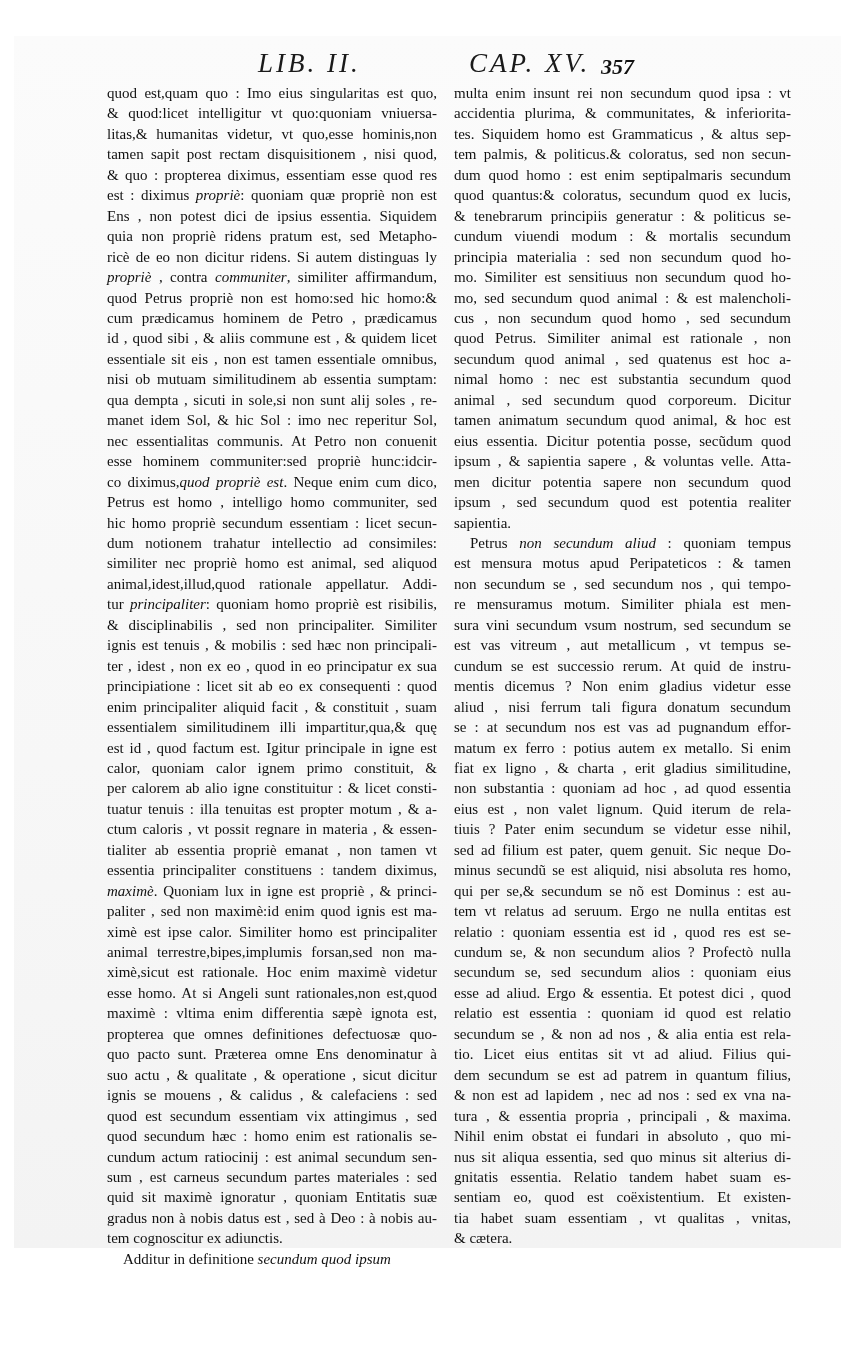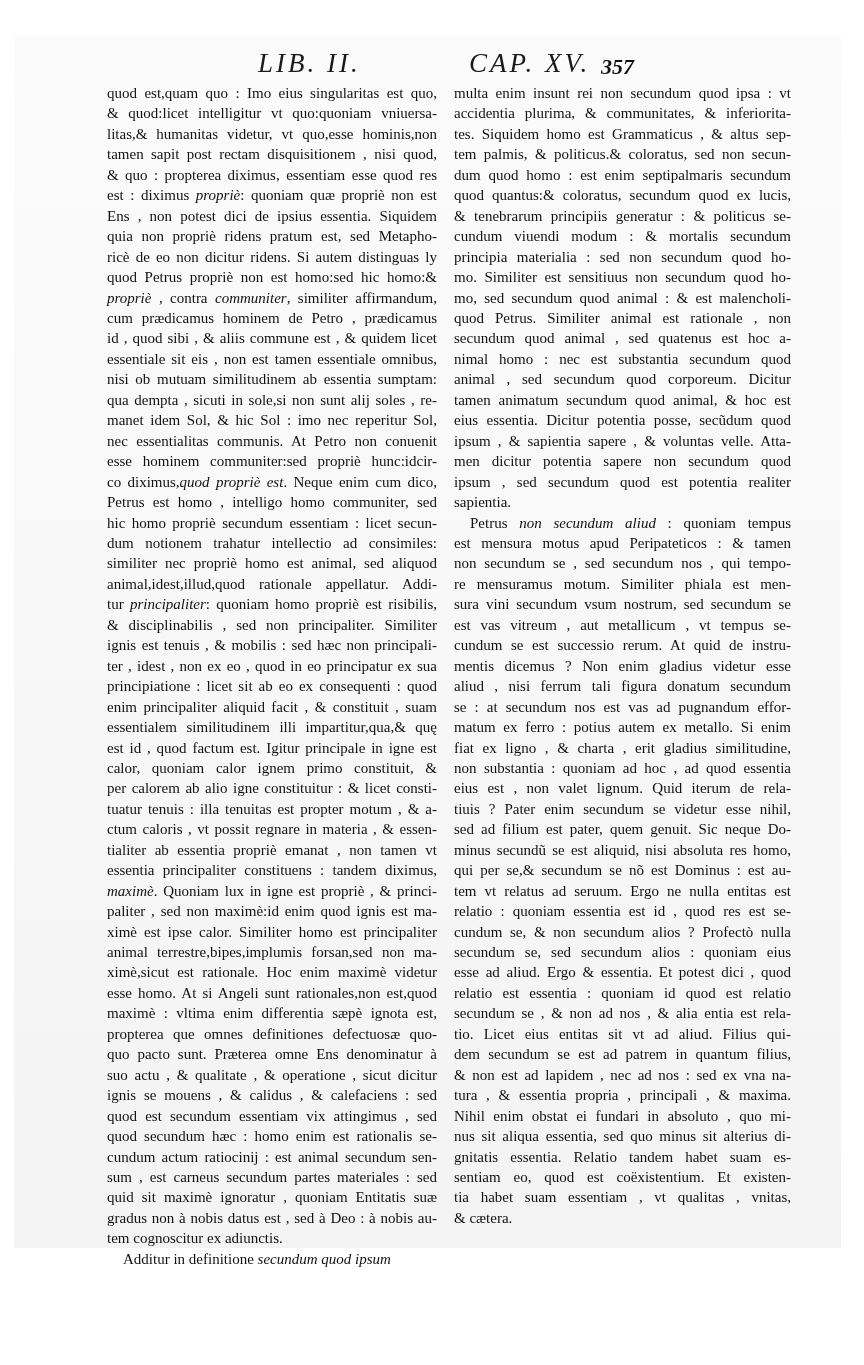--- a/index.html
+++ b/index.html
@@ -40,22 +40,22 @@
 <div class="col col-left" id="col-left">
     <div class="line"><span>quod est,quam quo : Imo eius singularitas est quo,</span></div>
     <div class="line"><span>&amp; quod:licet intelligitur vt quo:quoniam vniuersa-</span></div>
     <div class="line"><span>litas,&amp; humanitas videtur, vt quo,esse hominis,non</span></div>
     <div class="line"><span>tamen sapit post rectam disquisitionem , nisi quod,</span></div>
     <div class="line"><span>&amp; quo : propterea diximus, essentiam esse quod res</span></div>
     <div class="line"><span>est : diximus </span><span class="it">propriè</span><span>: quoniam quæ propriè non est</span></div>
     <div class="line"><span>Ens , non potest dici de ipsius essentia. Siquidem</span></div>
     <div class="line"><span>quia non propriè ridens pratum est, sed Metapho-</span></div>
     <div class="line"><span>ricè de eo non dicitur ridens. Si autem distinguas ly</span></div>
+    <div class="line"><span class="it">propriè</span><span> , contra </span><span class="it">communiter</span><span>, similiter affirmandum,</span></div>
     <div class="line"><span>quod Petrus propriè non est homo:sed hic homo:&amp;</span></div>
-    <div class="line"><span class="it">propriè</span><span> , contra </span><span class="it">communiter</span><span>, similiter affirmandum,</span></div>
     <div class="line"><span>cum prædicamus hominem de Petro , prædicamus</span></div>
     <div class="line"><span>id , quod sibi , &amp; aliis commune est , &amp; quidem licet</span></div>
     <div class="line"><span>essentiale sit eis , non est tamen essentiale omnibus,</span></div>
     <div class="line"><span>nisi ob mutuam similitudinem ab essentia sumptam:</span></div>
     <div class="line"><span>qua dempta , sicuti in sole,si non sunt alij soles , re-</span></div>
     <div class="line"><span>manet idem Sol, &amp; hic Sol : imo nec reperitur Sol,</span></div>
     <div class="line"><span>nec essentialitas communis. At Petro non conuenit</span></div>
     <div class="line"><span>esse hominem communiter:sed propriè hunc:idcir-</span></div>
     <div class="line"><span>co diximus,</span><span class="it">quod propriè est</span><span>. Neque enim cum dico,</span></div>
     <div class="line"><span>Petrus est homo , intelligo homo communiter, sed</span></div>
@@ -102,20 +102,21 @@
     <div class="line"><span>accidentia plurima, &amp; communitates, &amp; inferiorita-</span></div>
     <div class="line"><span>tes. Siquidem homo est Grammaticus , &amp; altus sep-</span></div>
     <div class="line"><span>tem palmis, &amp; politicus.&amp; coloratus, sed non secun-</span></div>
     <div class="line"><span>dum quod homo : est enim septipalmaris secundum</span></div>
     <div class="line"><span>quod quantus:&amp; coloratus, secundum quod ex lucis,</span></div>
     <div class="line"><span>&amp; tenebrarum principiis generatur : &amp; politicus se-</span></div>
     <div class="line"><span>cundum viuendi modum : &amp; mortalis secundum</span></div>
     <div class="line"><span>principia materialia : sed non secundum quod ho-</span></div>
     <div class="line"><span>mo. Similiter est sensitiuus non secundum quod ho-</span></div>
     <div class="line"><span>mo, sed secundum quod animal : &amp; est malencholi-</span></div>
+    <div class="line"><span>cus , non secundum quod homo , sed secundum</span></div>
     <div class="line"><span>quod Petrus. Similiter animal est rationale , non</span></div>
     <div class="line"><span>secundum quod animal , sed quatenus est hoc a-</span></div>
     <div class="line"><span>nimal homo : nec est substantia secundum quod</span></div>
     <div class="line"><span>animal , sed secundum quod corporeum. Dicitur</span></div>
     <div class="line"><span>tamen animatum secundum quod animal, &amp; hoc est</span></div>
     <div class="line"><span>eius essentia. Dicitur potentia posse, secũdum quod</span></div>
     <div class="line"><span>ipsum , &amp; sapientia sapere , &amp; voluntas velle. Atta-</span></div>
     <div class="line"><span>men dicitur potentia sapere non secundum quod</span></div>
     <div class="line"><span>ipsum , sed secundum quod est potentia realiter</span></div>
     <div class="line last"><span>sapientia.</span></div>

